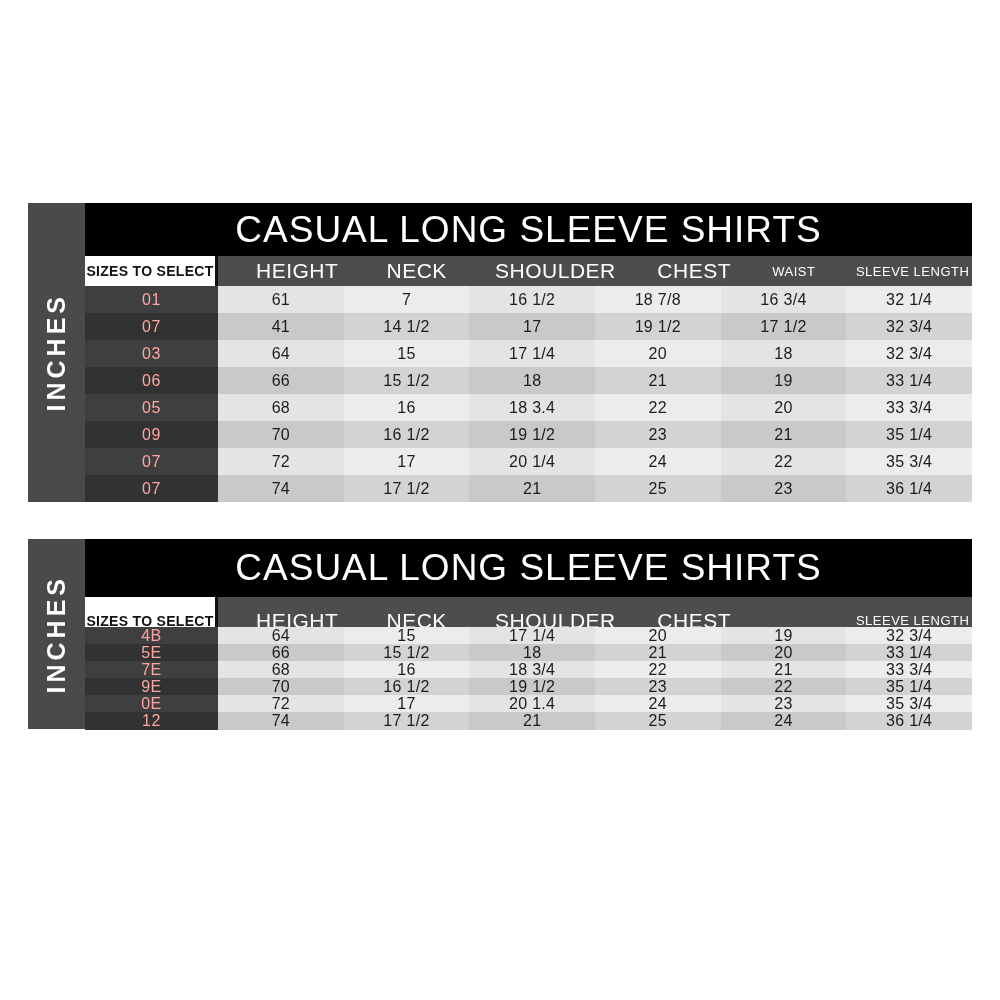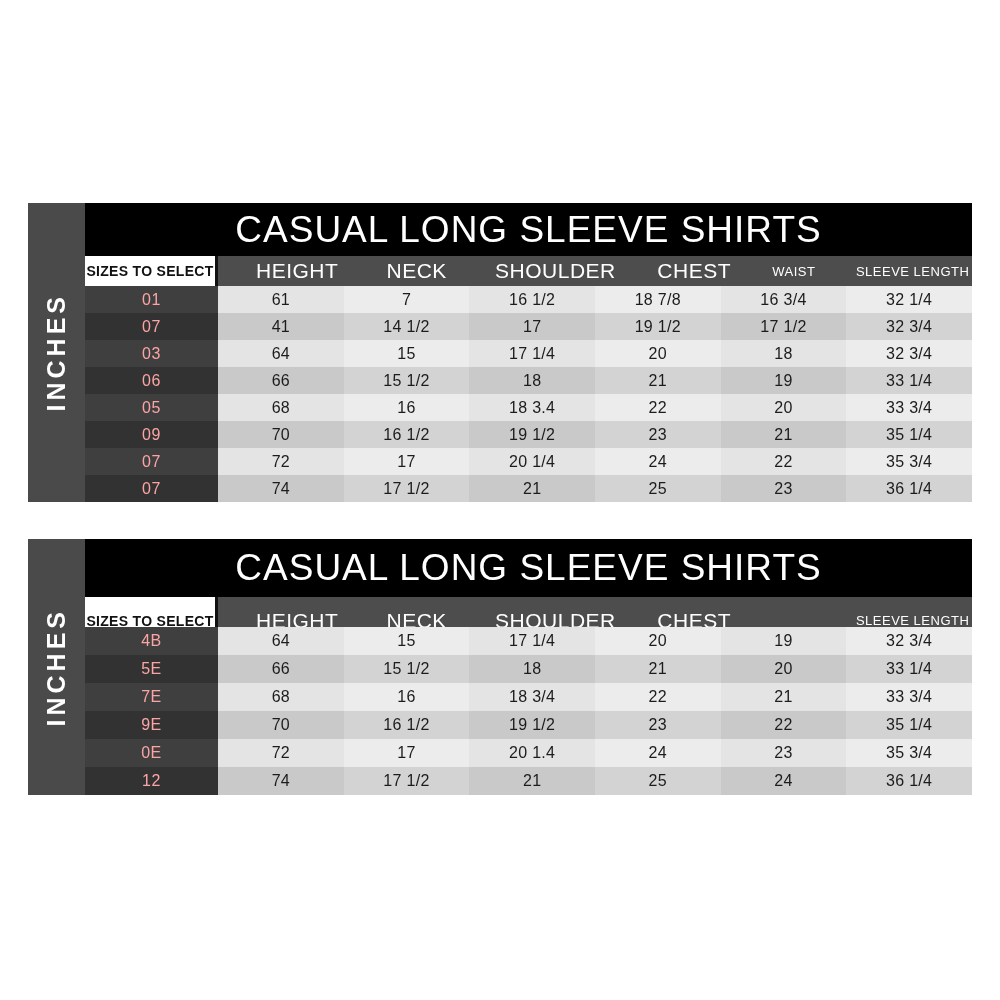--- a/index.html
+++ b/index.html
@@ -27,21 +27,21 @@
   .hcell { display:flex; align-items:center; justify-content:center; color:#ffffff; white-space:nowrap; }
   .hcell.big   { font-size:21px; letter-spacing:0.5px;margin-left:38px; }
   .hcell.small { font-size:13px; letter-spacing:0.5px; }
   .hcell.sizes { background:#ffffff; color:#111111; font-size:14px; font-weight:bold;
                  letter-spacing:0.3px; border-right:3px solid #111111; }
   .hcell.accent { color:#e9b63b;margin-top:32px; }
 
   .table-body { display:flex; flex-direction:column; }
   .data-row { display:grid; grid-template-columns:133px repeat(6,1fr); }
   .wrap0 .data-row { height:27px; }
-  .wrap1 .data-row { height:28px; }
+  .wrap1 .data-row { height:17px; }
 
   .size-cell { display:flex; align-items:center; justify-content:center;
                color:#fca5a5; font-size:16px; letter-spacing:0.5px; }
   .data-cell { display:flex; align-items:center; justify-content:center;
                color:#1c1c1c; font-size:16px; letter-spacing:0.3px; white-space:nowrap; }
 
   .data-row:nth-child(odd)  .size-cell { background:#3f3f3f; }
   .data-row:nth-child(even) .size-cell { background:#323232; }
   .data-row:nth-child(odd)  .ta { background:#ececec; }
   .data-row:nth-child(odd)  .tb { background:#e4e4e4; }

